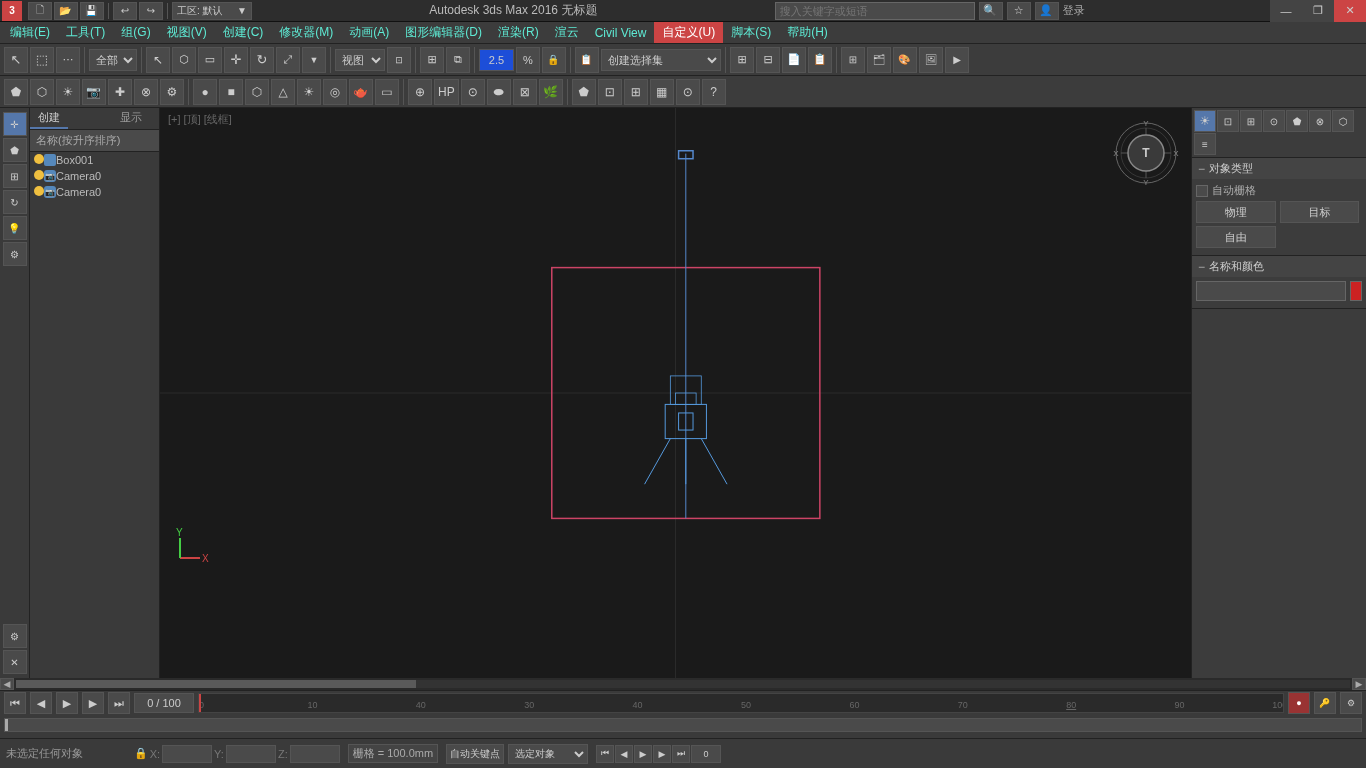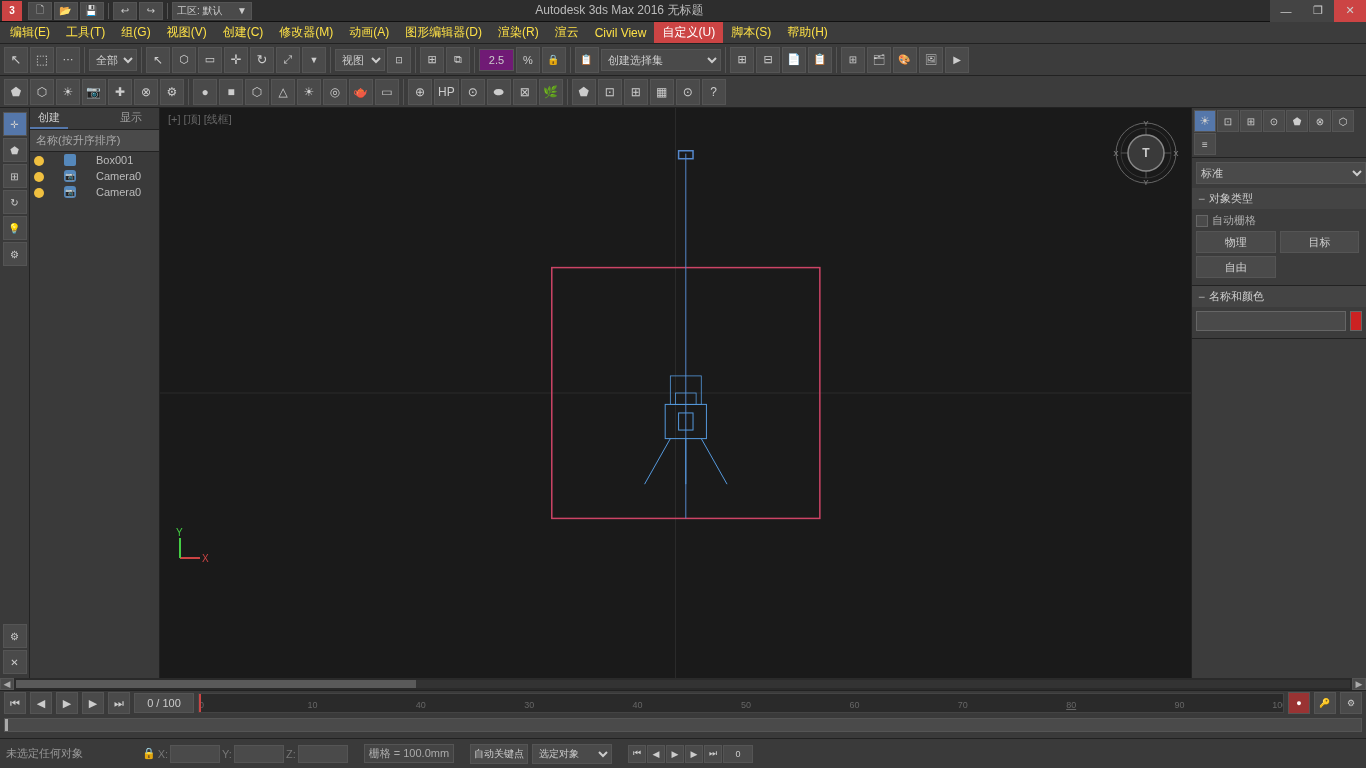--- a/index.html
+++ b/index.html
@@ -4,33 +4,33 @@
   <style>
     * { margin: 0; padding: 0; box-sizing: border-box; }
     body { width: 1366px; height: 768px; background: #3a3a3a; font-family: 'SimHei', 'Microsoft YaHei', sans-serif; font-size: 12px; color: #ccc; overflow: hidden; user-select: none; }
 
     
     #menu-bar {
       width: 100%; height: 22px; background: #3c3c3c;
       display: flex; align-items: center; padding: 0 2px;
       border-bottom: 1px solid #222;
     }
-    .menu-item { padding: 2px 8px; font-size: 12px; color: #fde047; cursor: pointer; white-space: nowrap; }
+    .menu-item { padding: 2px 8px; font-size: 12px; color: #5eead4; cursor: pointer; white-space: nowrap; }
     .menu-item.active { background: #cc4444; color: #fff; }
 
     
     #toolbar1 {
       width: 100%; height: 32px; background: #3c3c3c;
       display: flex; align-items: center; padding: 0 4px; gap: 2px;
       border-bottom: 1px solid #222;
     }
     .tb-btn { min-width: 24px; height: 26px; background: #4a4a4a; border: 1px solid #555; cursor: pointer; display: flex; align-items: center; justify-content: center; font-size: 11px; color: #ccc; padding: 0 3px; }
     .tb-sep { width: 1px; height: 26px; background: #555; margin: 0 2px; }
     .tb-select { height: 22px; background: #4a4a4a; border: 1px solid #555; color: #ccc; font-size: 11px; padding: 0 2px; cursor: pointer; }
-    .tb-input { width: 40px; height: 22px; background: #701a75; border: 1px solid #555; color: #ccc; font-size: 11px; padding: 0 3px; text-align: center; }
+    .tb-input { width: 40px; height: 22px; background: #1d4ed8; border: 1px solid #555; color: #ccc; font-size: 11px; padding: 0 3px; text-align: center; }
 
     
     #toolbar2 {
       width: 100%; height: 32px; background: #3c3c3c;
       display: flex; align-items: center; padding: 0 4px; gap: 2px;
       border-bottom: 1px solid #222;
     }
 
     
     #main-area {
@@ -48,21 +48,21 @@
 
     
     #scene-panel {
       width: 130px; background: #3a3a3a; border-right: 1px solid #222;
       display: flex; flex-direction: column;
     }
     #scene-panel-header {
       background: #4a4a4a; padding: 3px 6px; font-size: 11px; color: #aaa; border-bottom: 1px solid #222;
       display: flex; justify-content: space-between;
     }
-    .scene-item { display: flex; align-items: flex-end; padding: 2px 4px; gap: 20px; cursor: pointer; }
+    .scene-item { display: flex; align-items: flex-start; padding: 2px 4px; gap: 0; cursor: pointer; }
     .scene-item .si-icon { width: 12px; height: 12px; background: #666; border-radius: 2px; flex-shrink: 0; }
     .scene-item .si-label { font-size: 11px; color: #bbb; }
     .scene-item .si-eye { width: 10px; height: 10px; background: #f0c040; border-radius: 50%; }
 
     
     #viewport {
       flex: 1; background: #1a1a1a; position: relative; overflow: hidden;
     }
     #viewport-label {
       position: absolute; top: 4px; left: 8px; font-size: 11px; color: #666;
@@ -95,21 +95,21 @@
 
     
     #timeline-area {
       width: 100%; height: 48px; background: #3a3a3a; border-top: 1px solid #222;
       display: flex; flex-direction: column;
     }
 
     
     #status-bar {
       width: 100%; height: 30px; background: #3a3a3a; border-top: 1px solid #222;
-      display: flex; align-items: center; padding: 0 6px; gap: 16px;
+      display: flex; align-items: center; padding: 0 6px; gap: 8px;
     }
     .status-label { font-size: 11px; color: #999; white-space: nowrap; }
     .status-input { height: 18px; width: 60px; background: #4a4a4a; border: 1px solid #555; color: #ccc; font-size: 11px; padding: 0 3px; }
 
     
     #full-title-bar {
       width: 100%; height: 22px; background: #2d2d2d;
       display: flex; align-items: center;
       border-bottom: 1px solid #111;
     }
@@ -161,20 +161,27 @@
     <div style="width:1px;height:16px;background:#555;margin:0 2px;"></div>
     <div class="tb-btn" style="width:18px;height:18px;font-size:10px;">↩</div>
     <div class="tb-btn" style="width:18px;height:18px;font-size:10px;">↪</div>
     <div style="width:1px;height:16px;background:#555;margin:0 2px;"></div>
     <div class="tb-btn" style="width:80px;height:18px;font-size:10px;justify-content:space-between;padding:0 4px;">
       <span>工区: 默认</span>
         <span>▼</span>
     </div>
   </div>
   <div class="ftb-title">Autodesk 3ds Max 2016  无标题</div>
+  <div style="display:flex;align-items:center;gap:4px;margin-right:8px;">
+    <input class="ftb-search" placeholder="搜入关键字或短语" style="">
+    <div class="tb-btn" style="width:18px;height:18px;font-size:11px;">🔍</div>
+    <div class="tb-btn" style="width:18px;height:18px;font-size:11px;">☆</div>
+    <div class="tb-btn" style="width:18px;height:18px;font-size:11px;">👤</div>
+    <span style="font-size:11px;color:#aaa;">登录</span>
+  </div>
   <div class="ftb-winbtns">
     <button class="ftb-winbtn">—</button>
     <button class="ftb-winbtn">❐</button>
     <button class="ftb-winbtn close">✕</button>
   </div>
 </div>
 
 <div id="menu-bar">
   <div class="menu-item">编辑(E)</div>
   <div class="menu-item">工具(T)</div>
@@ -374,25 +381,20 @@
       <div class="rp-btn active" style="font-size:12px;">☀</div>
       <div class="rp-btn" style="font-size:10px;">⊡</div>
       <div class="rp-btn" style="font-size:10px;">⊞</div>
       <div class="rp-btn" style="font-size:10px;">⊙</div>
       <div class="rp-btn" style="font-size:10px;">⬟</div>
       <div class="rp-btn" style="font-size:10px;">⊗</div>
       <div class="rp-btn" style="font-size:10px;">⬡</div>
       <div class="rp-btn" style="font-size:10px;">≡</div>
     </div>
 
-    <div style="padding:2px;">
-      <select id="rp-mode-select">
-        <option>标准</option>
-      </select>
-    </div>
 
     <div class="rp-section">
       <div class="rp-section-header">
         <span class="rp-minus">−</span>
         <span>对象类型</span>
       </div>
       <div class="rp-section-body">
         <div class="rp-row">
           <div class="rp-checkbox"></div>
           <span class="rp-label">自动栅格</span>

